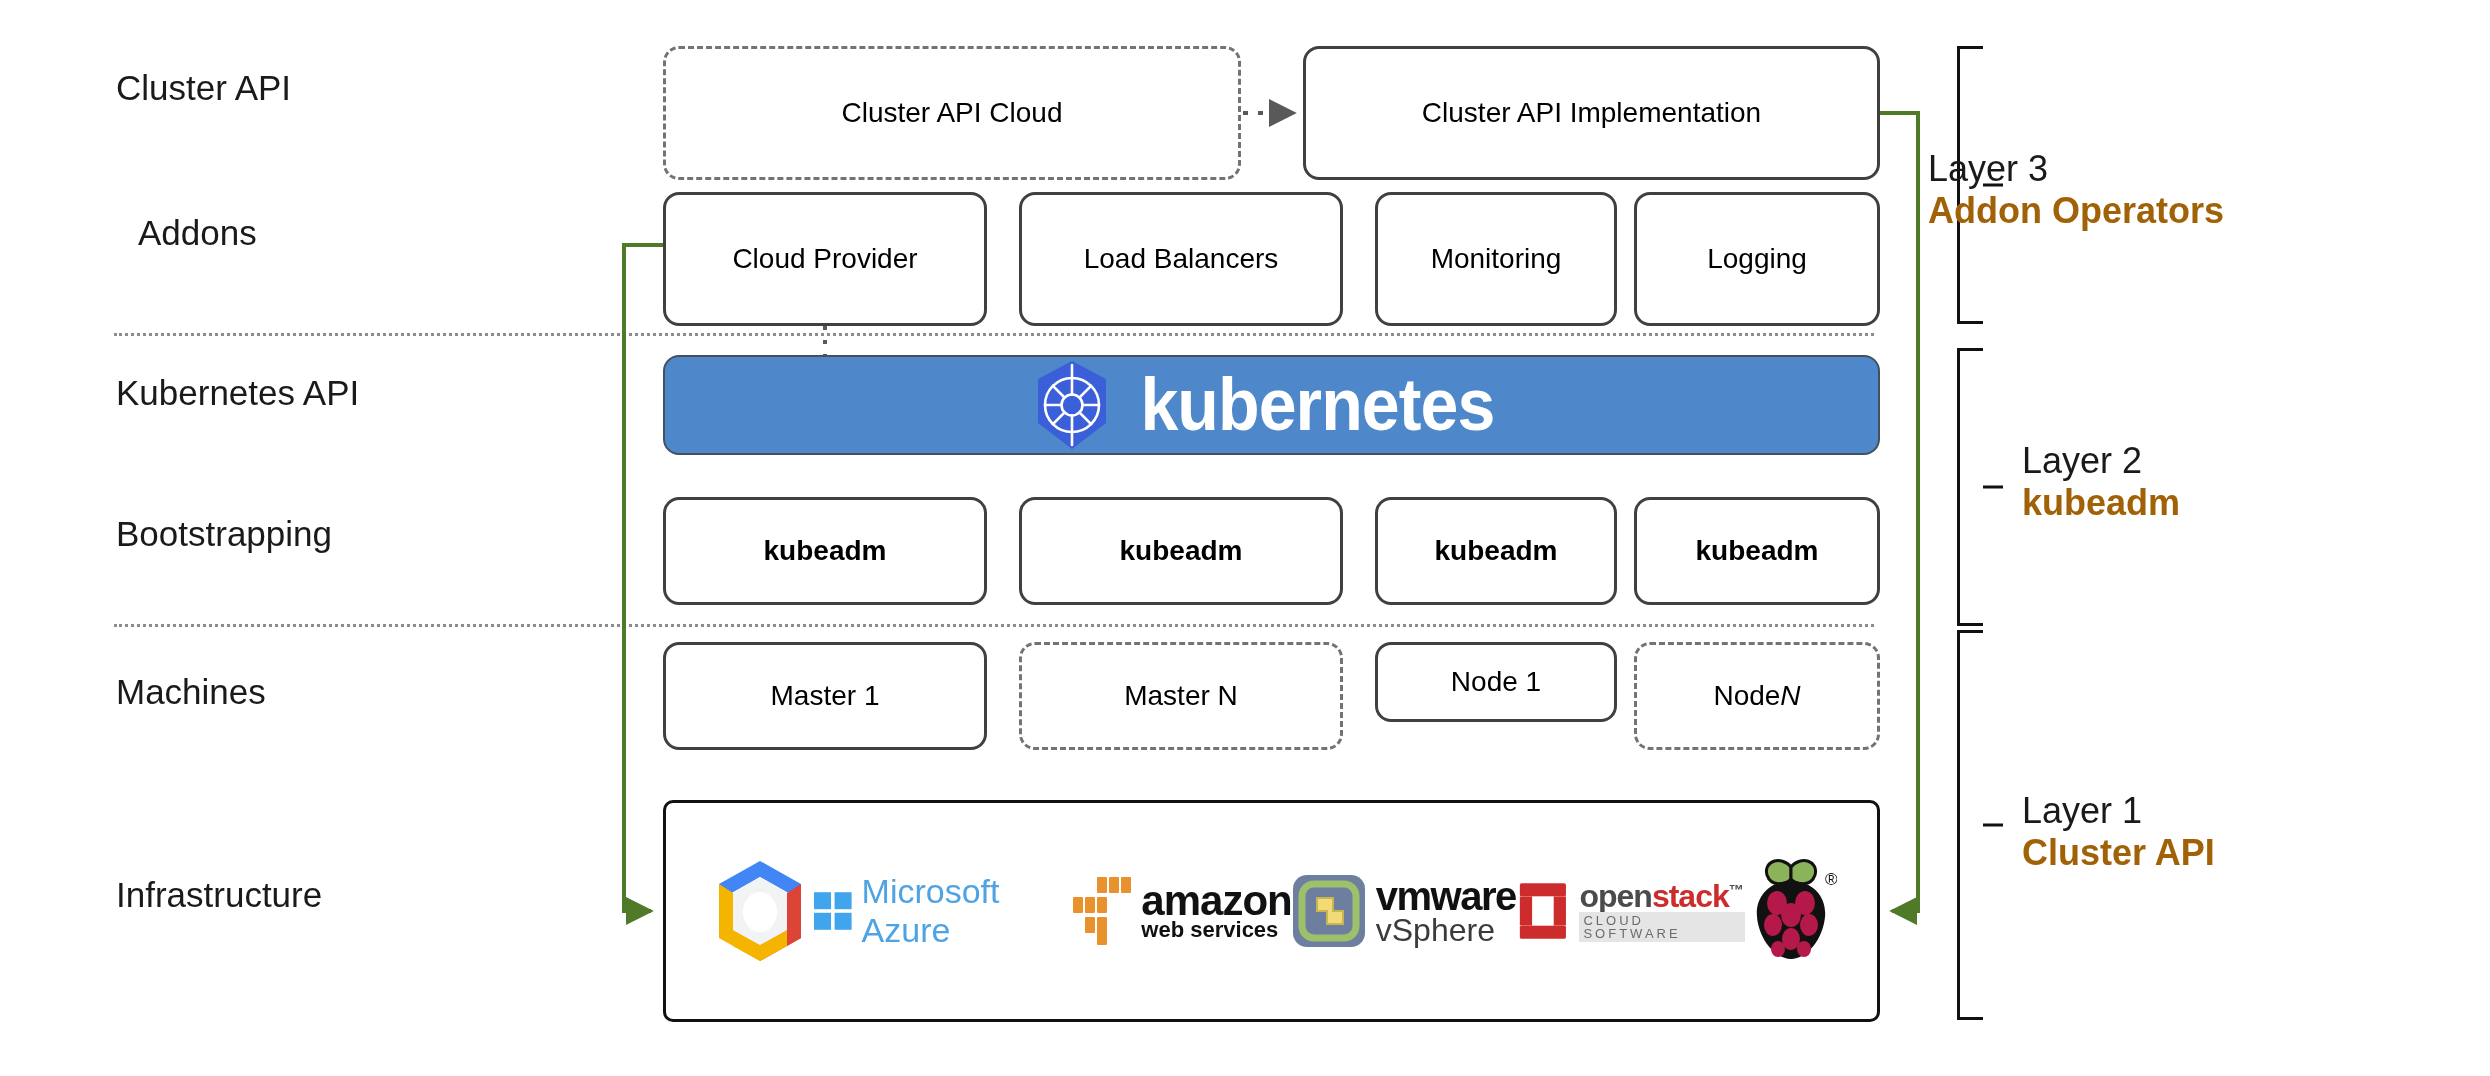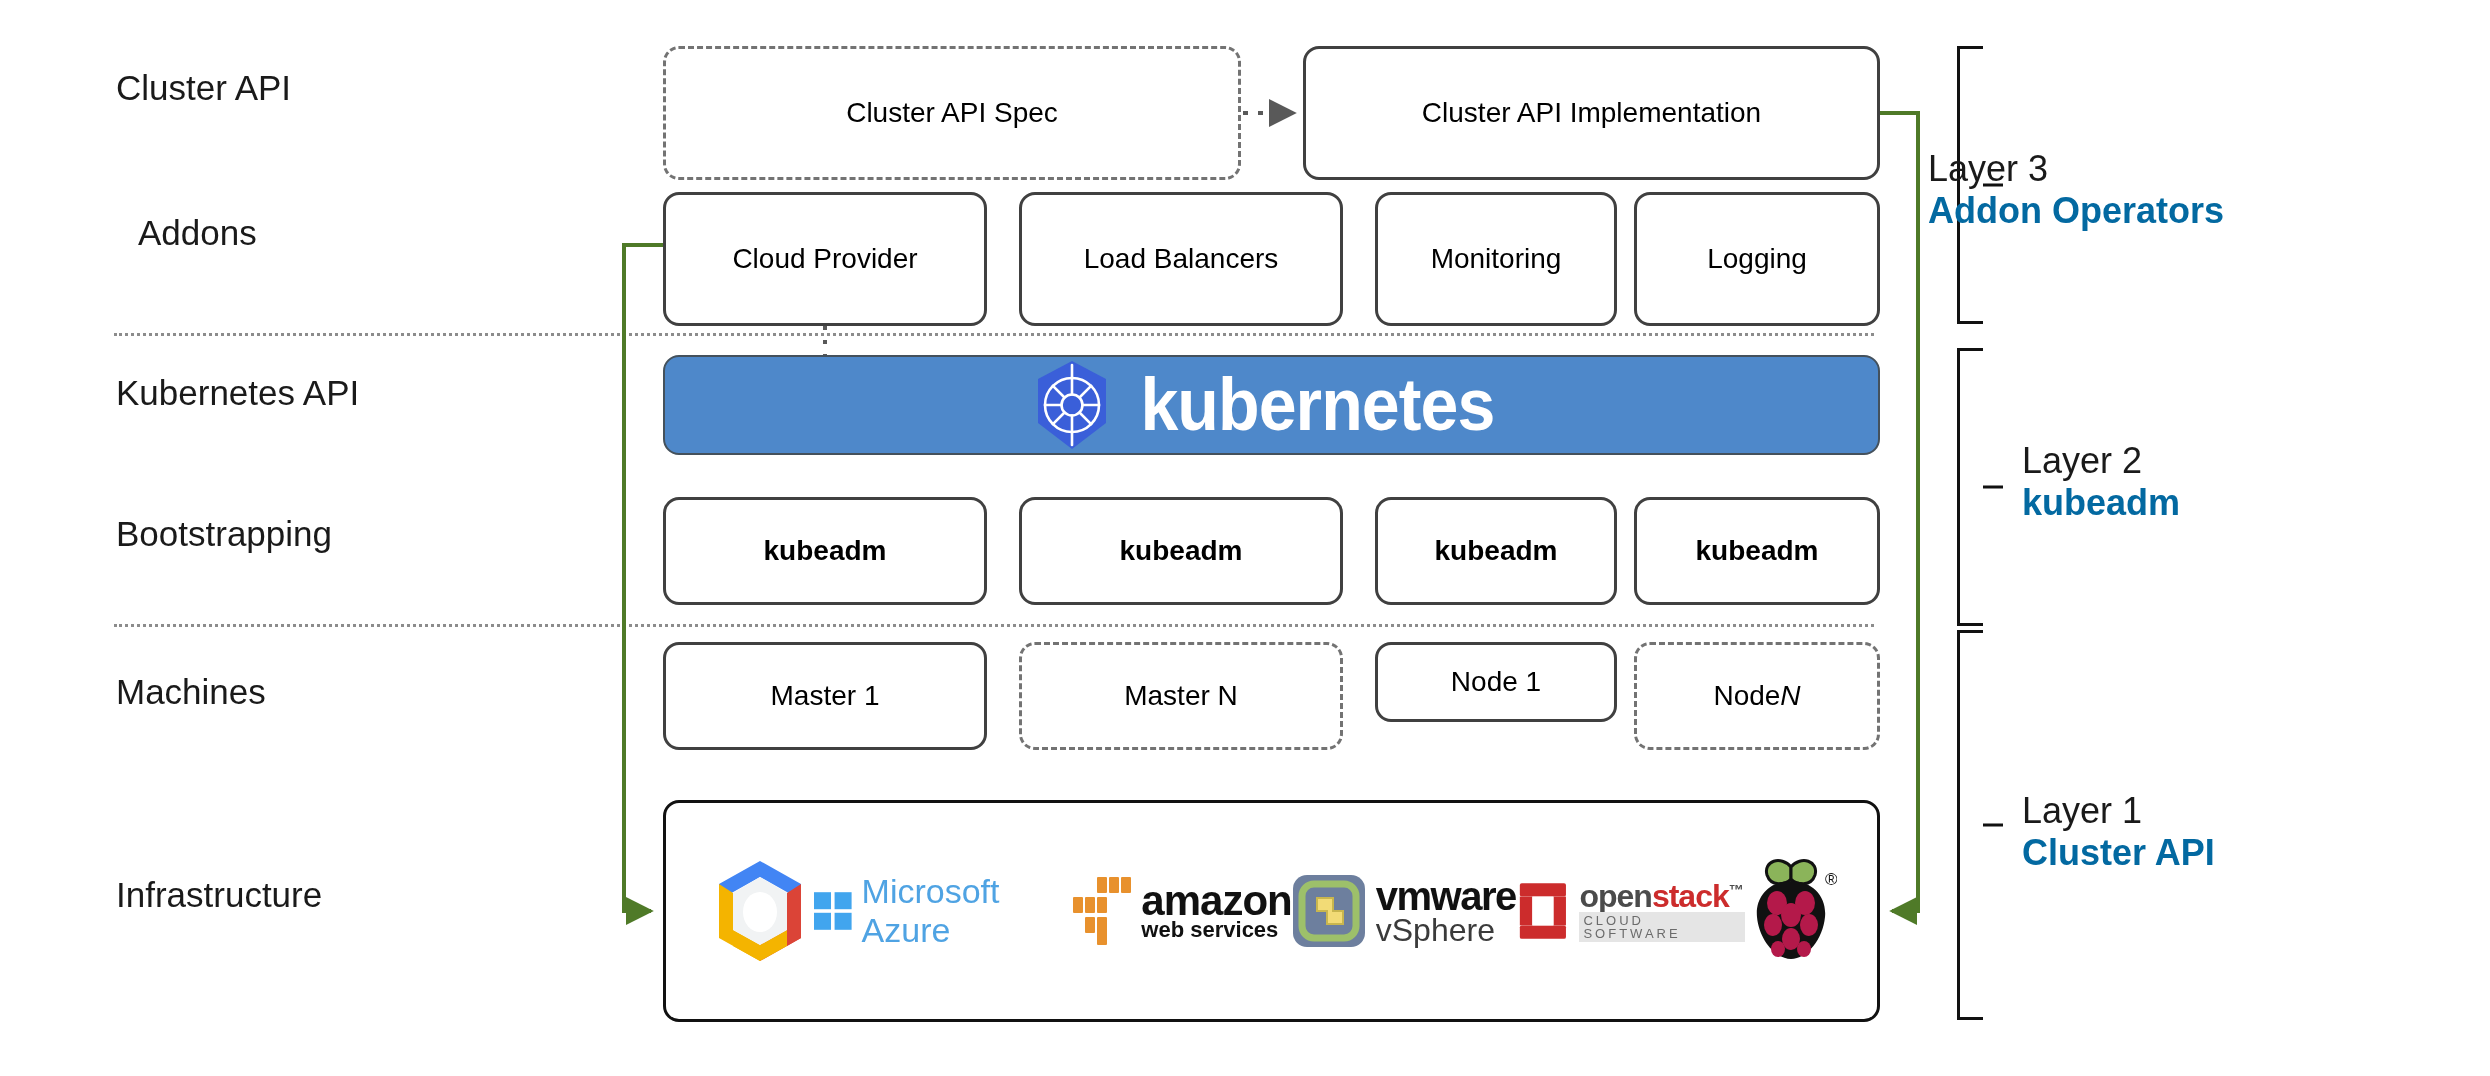--- a/index.html
+++ b/index.html
@@ -73,21 +73,21 @@
     line-height: 1;
     transform: scaleX(0.92);
   }
 
   
   .infra-box {
     position: absolute;
     box-sizing: border-box;
     background: #ffffff;
     border: 3px solid #111111;
-    border-radius: 16px;
+    border-radius: 10px;
     display: flex;
     align-items: center;
     justify-content: space-around;
     padding: 0 40px;
   }
   .logo-slot {
     display: flex;
     align-items: center;
     justify-content: center;
   }
@@ -115,21 +115,21 @@
     height: 0;
     border-top: 3px solid #111111;
     transform: translateY(-50%);
   }
   .layer-text {
     position: absolute;
     line-height: 1.18;
     white-space: nowrap;
   }
   .layer-text .l1 { font-size: 36px; color: #1a1a1a; display: block; }
-  .layer-text .l2 { font-size: 36px; font-weight: bold; color: #0369a1; display: block; }
+  .layer-text .l2 { font-size: 36px; font-weight: bold; color: #a16207; display: block; }
 
   svg.overlay {
     position: absolute;
     left: 0; top: 0;
     width: 2490px; height: 1076px;
     pointer-events: none;
   }
 </style>
 </head>
 <body>
@@ -139,21 +139,21 @@
   <div class="row-label" style="left:116px; top:70px;">Cluster API</div>
   <div class="row-label" style="left:138px; top:215px;">Addons</div>
   <div class="row-label" style="left:116px; top:375px;">Kubernetes API</div>
   <div class="row-label" style="left:116px; top:516px;">Bootstrapping</div>
   <div class="row-label" style="left:116px; top:674px;">Machines</div>
   <div class="row-label" style="left:116px; top:877px;">Infrastructure</div>
 
   <div class="sep" style="left:114px; top:333px; width:1760px;"></div>
   <div class="sep" style="left:114px; top:624px; width:1760px;"></div>
 
-  <div class="box dashed" style="left:663px; top:46px; width:578px; height:134px;">Cluster API Spec</div>
+  <div class="box dashed" style="left:663px; top:46px; width:578px; height:134px;">Cluster API Cloud</div>
 
   <div class="box thick" style="left:1303px; top:46px; width:577px; height:134px;">Cluster API Implementation</div>
 
   <div class="box thick" style="left:663px; top:192px; width:324px; height:134px;">Cloud Provider</div>
   <div class="box thick" style="left:1019px; top:192px; width:324px; height:134px;">Load Balancers</div>
   <div class="box thick" style="left:1375px; top:192px; width:242px; height:134px;">Monitoring</div>
   <div class="box thick" style="left:1634px; top:192px; width:246px; height:134px;">Logging</div>
 
   <div class="k8s-banner" style="left:663px; top:355px; width:1217px; height:100px;">
     <span style="display:flex;align-items:center;">

